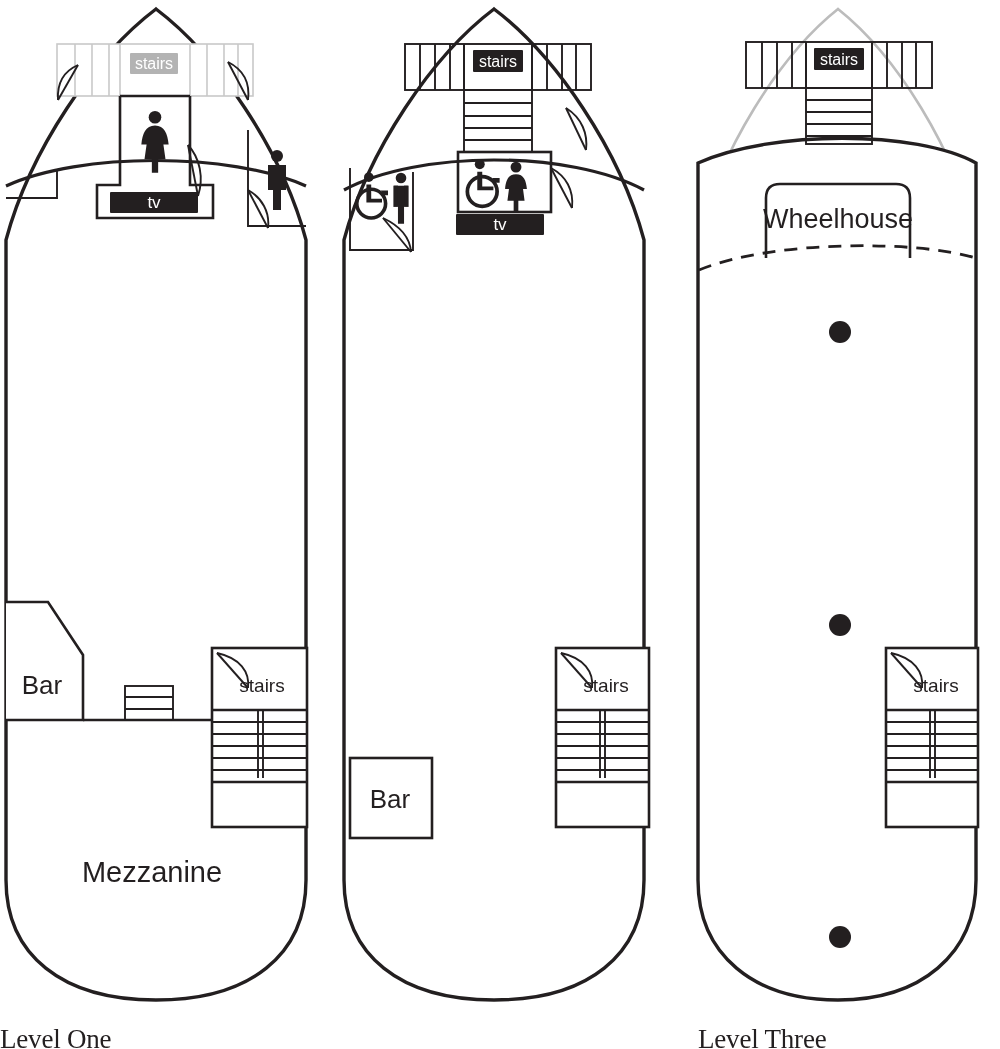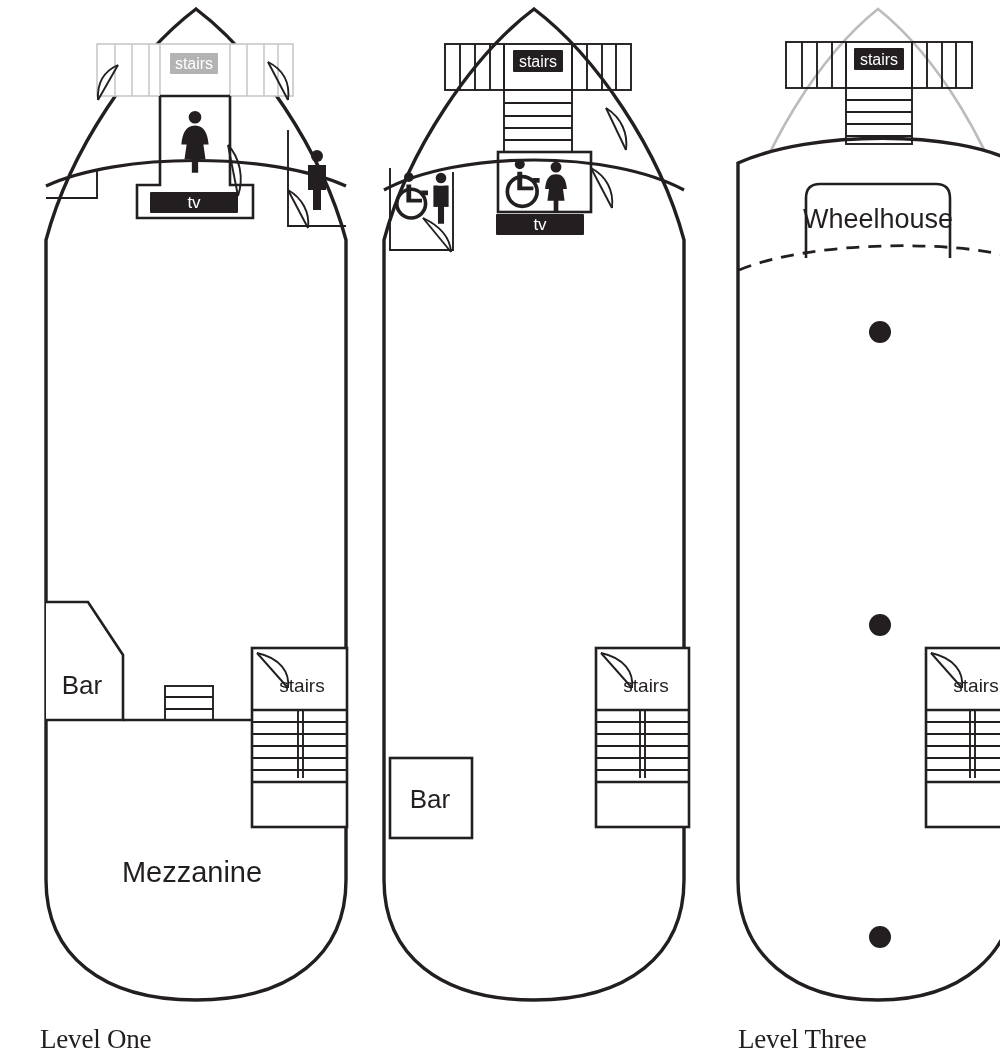--- a/index.html
+++ b/index.html
@@ -18,21 +18,20 @@
   #deck-plans {
     position: relative;
     width: 1000px;
     height: 1049px;
   }
   .deck-column {
     position: absolute;
     top: 0;
     width: 330px;
     height: 1049px;
-    margin-left: 40px;
   }
   #deck-level-one   { left: 0px; }
   #deck-level-two   { left: 338px; }
   #deck-level-three { left: 668px; }
 
   .deck-svg {
     position: absolute;
     top: 0;
     left: 0;
     width: 330px;

